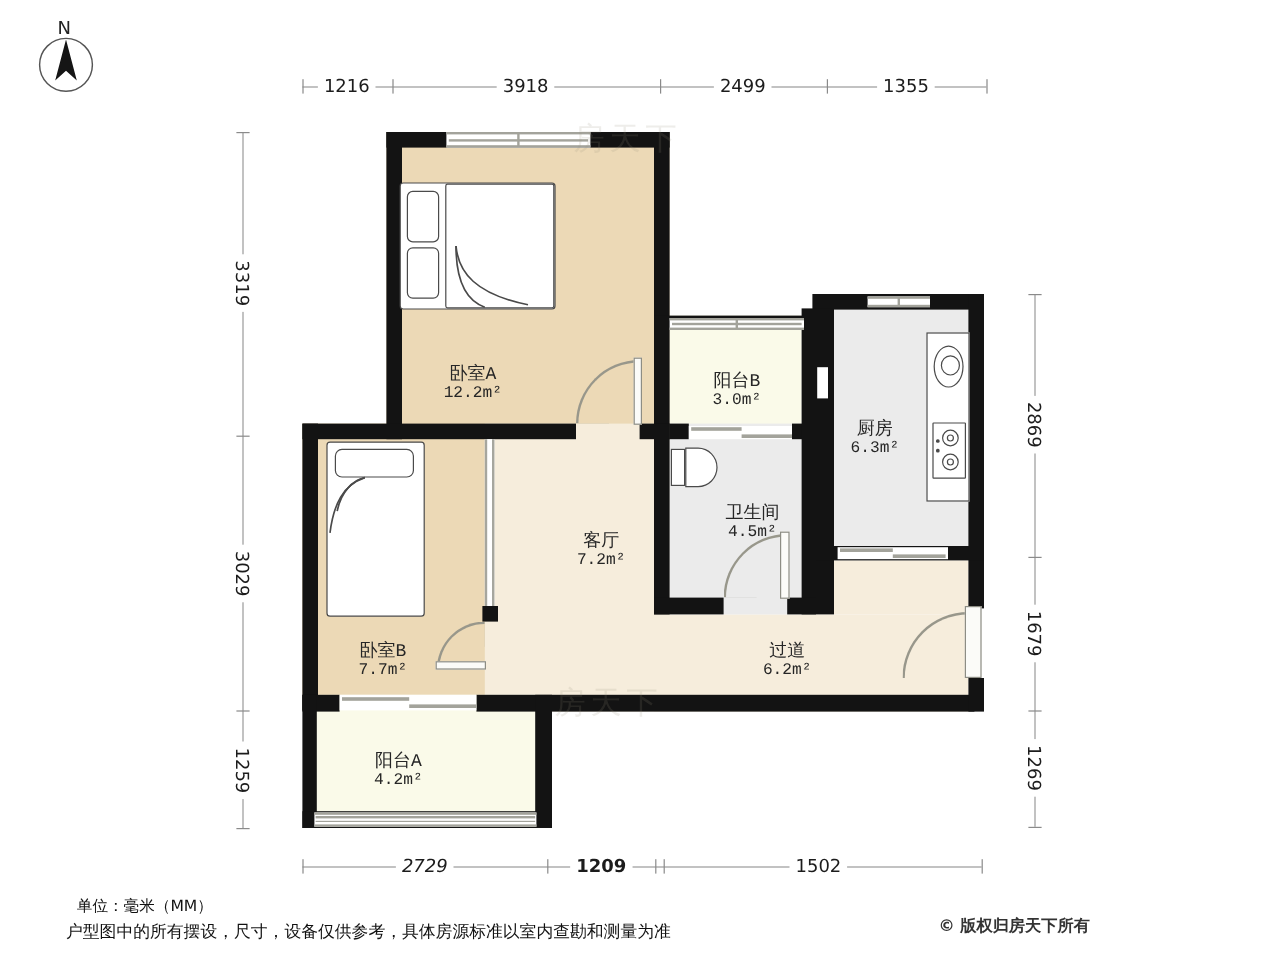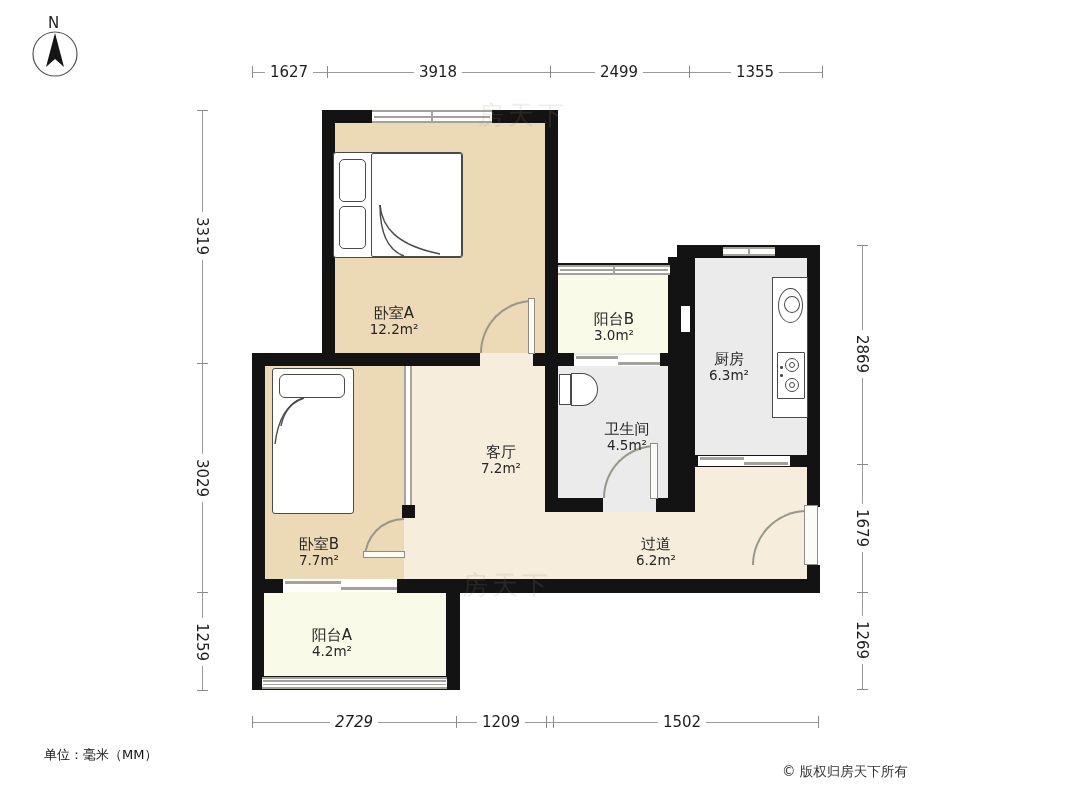--- a/index.html
+++ b/index.html
@@ -22,21 +22,21 @@
   
   .arc{position:absolute;z-index:3;border-top:2px solid #98978b;border-left:2px solid #98978b;
        border-top-left-radius:100% 100%;box-sizing:border-box;}
   .leaf{position:absolute;z-index:3;background:#fbfbf8;border:1px solid #8d8d84;box-sizing:border-box;}
   
   .furn{position:absolute;z-index:4;background:#fff;border:1.5px solid #4a4a4a;box-sizing:border-box;border-radius:3px;}
   .round{border-radius:50%;}
   .dot{position:absolute;z-index:5;background:#4a4a4a;border-radius:50%;}
   .fold{position:absolute;z-index:5;}
   
-  .room-label{position:absolute;z-index:6;transform:translateX(-50%);text-align:center;color:#262626;white-space:nowrap;}
+  .room-label{position:absolute;z-index:6;transform:translateX(-50%);text-align:center;color:#262626;white-space:nowrap;font-family:Liberation Mono, monospace;}
   .rname{font-size:15px;font-weight:500;line-height:16px;}
   .rarea{font-size:13.5px;line-height:16px;}
   
   .dline{position:absolute;background:#9b9b9b;z-index:5;}
   .tick{position:absolute;background:#8a8a8a;z-index:5;}
   .dim-label{position:absolute;z-index:6;font-size:15px;color:#1c1c1c;background:#fff;padding:0 5px;white-space:nowrap;}
   .dl-h{transform:translate(-50%,-50%);}
   .dl-v{transform:translate(-50%,-50%) rotate(90deg);}
   
   .compass{position:absolute;z-index:6;}
@@ -187,21 +187,21 @@
     <div class="rname">阳台A</div>
     <div class="rarea">4.2m²</div>
   </div>
 
   <div class="dline" style="left:252px;top:72px;width:570px;height:1px;"></div>
   <div class="tick" style="left:252px;top:66px;width:1px;height:12px;"></div>
   <div class="tick" style="left:327px;top:66px;width:1px;height:12px;"></div>
   <div class="tick" style="left:550px;top:66px;width:1px;height:12px;"></div>
   <div class="tick" style="left:689px;top:66px;width:1px;height:12px;"></div>
   <div class="tick" style="left:822px;top:66px;width:1px;height:12px;"></div>
-  <div class="dim-label dl-h" style="left:289px;top:72px;">1627</div>
+  <div class="dim-label dl-h" style="left:289px;top:72px;">1216</div>
   <div class="dim-label dl-h" style="left:438px;top:72px;">3918</div>
   <div class="dim-label dl-h" style="left:619px;top:72px;">2499</div>
   <div class="dim-label dl-h" style="left:755px;top:72px;">1355</div>
 
   <div class="dline" style="left:202px;top:110px;width:1px;height:580px;"></div>
   <div class="tick" style="left:197px;top:110px;width:11px;height:1px;"></div>
   <div class="tick" style="left:197px;top:363px;width:11px;height:1px;"></div>
   <div class="tick" style="left:197px;top:592px;width:11px;height:1px;"></div>
   <div class="tick" style="left:197px;top:690px;width:11px;height:1px;"></div>
   <div class="dim-label dl-v" style="left:202px;top:236px;">3319</div>
@@ -217,30 +217,31 @@
   <div class="dim-label dl-v" style="left:862px;top:528px;">1679</div>
   <div class="dim-label dl-v" style="left:862px;top:640px;">1269</div>
 
   <div class="dline" style="left:252px;top:722px;width:566px;height:1px;"></div>
   <div class="tick" style="left:252px;top:716px;width:1px;height:12px;"></div>
   <div class="tick" style="left:456px;top:716px;width:1px;height:12px;"></div>
   <div class="tick" style="left:546px;top:716px;width:1px;height:12px;"></div>
   <div class="tick" style="left:553px;top:716px;width:1px;height:12px;"></div>
   <div class="tick" style="left:818px;top:716px;width:1px;height:12px;"></div>
   <div class="dim-label dl-h" style="left:354px;top:722px;font-style:italic;">2729</div>
-  <div class="dim-label dl-h" style="left:501px;top:722px;">1209</div>
+  <div class="dim-label dl-h" style="left:501px;top:722px;font-weight:bold;">1209</div>
   <div class="dim-label dl-h" style="left:682px;top:722px;">1502</div>
 
   <div class="compass" style="left:28px;top:10px;width:60px;height:80px;">
     <div class="north" style="left:20px;top:4px;">N</div>
     <svg width="56" height="56" style="position:absolute;left:0;top:16px;" viewBox="0 0 56 56">
       <circle cx="27" cy="28" r="22" fill="none" stroke="#555" stroke-width="1.2"></circle>
       <polygon points="27,7 36,41 27,33 18,41" fill="#151515"></polygon>
     </svg>
   </div>
 
   <div class="watermark" style="left:478px;top:98px;">房天下</div>
   <div class="watermark" style="left:462px;top:568px;">房天下</div>
 
-  <div class="foot" style="left:44px;top:746px;font-size:13px;">单位：毫米（MM）</div>
-  <div class="foot" style="left:782px;top:763px;font-size:13.5px;color:#333;">© 版权归房天下所有</div>
+  <div class="foot" style="left:64px;top:746px;font-size:13px;">单位：毫米（MM）</div>
+  <div class="foot" style="left:55px;top:768px;font-size:14px;">户型图中的所有摆设，尺寸，设备仅供参考，具体房源标准以室内查勘和测量为准</div>
+  <div class="foot" style="left:782px;top:763px;font-size:13.5px;color:#333;font-weight:bold;">© 版权归房天下所有</div>
 
 </div>
 
 </body></html>

